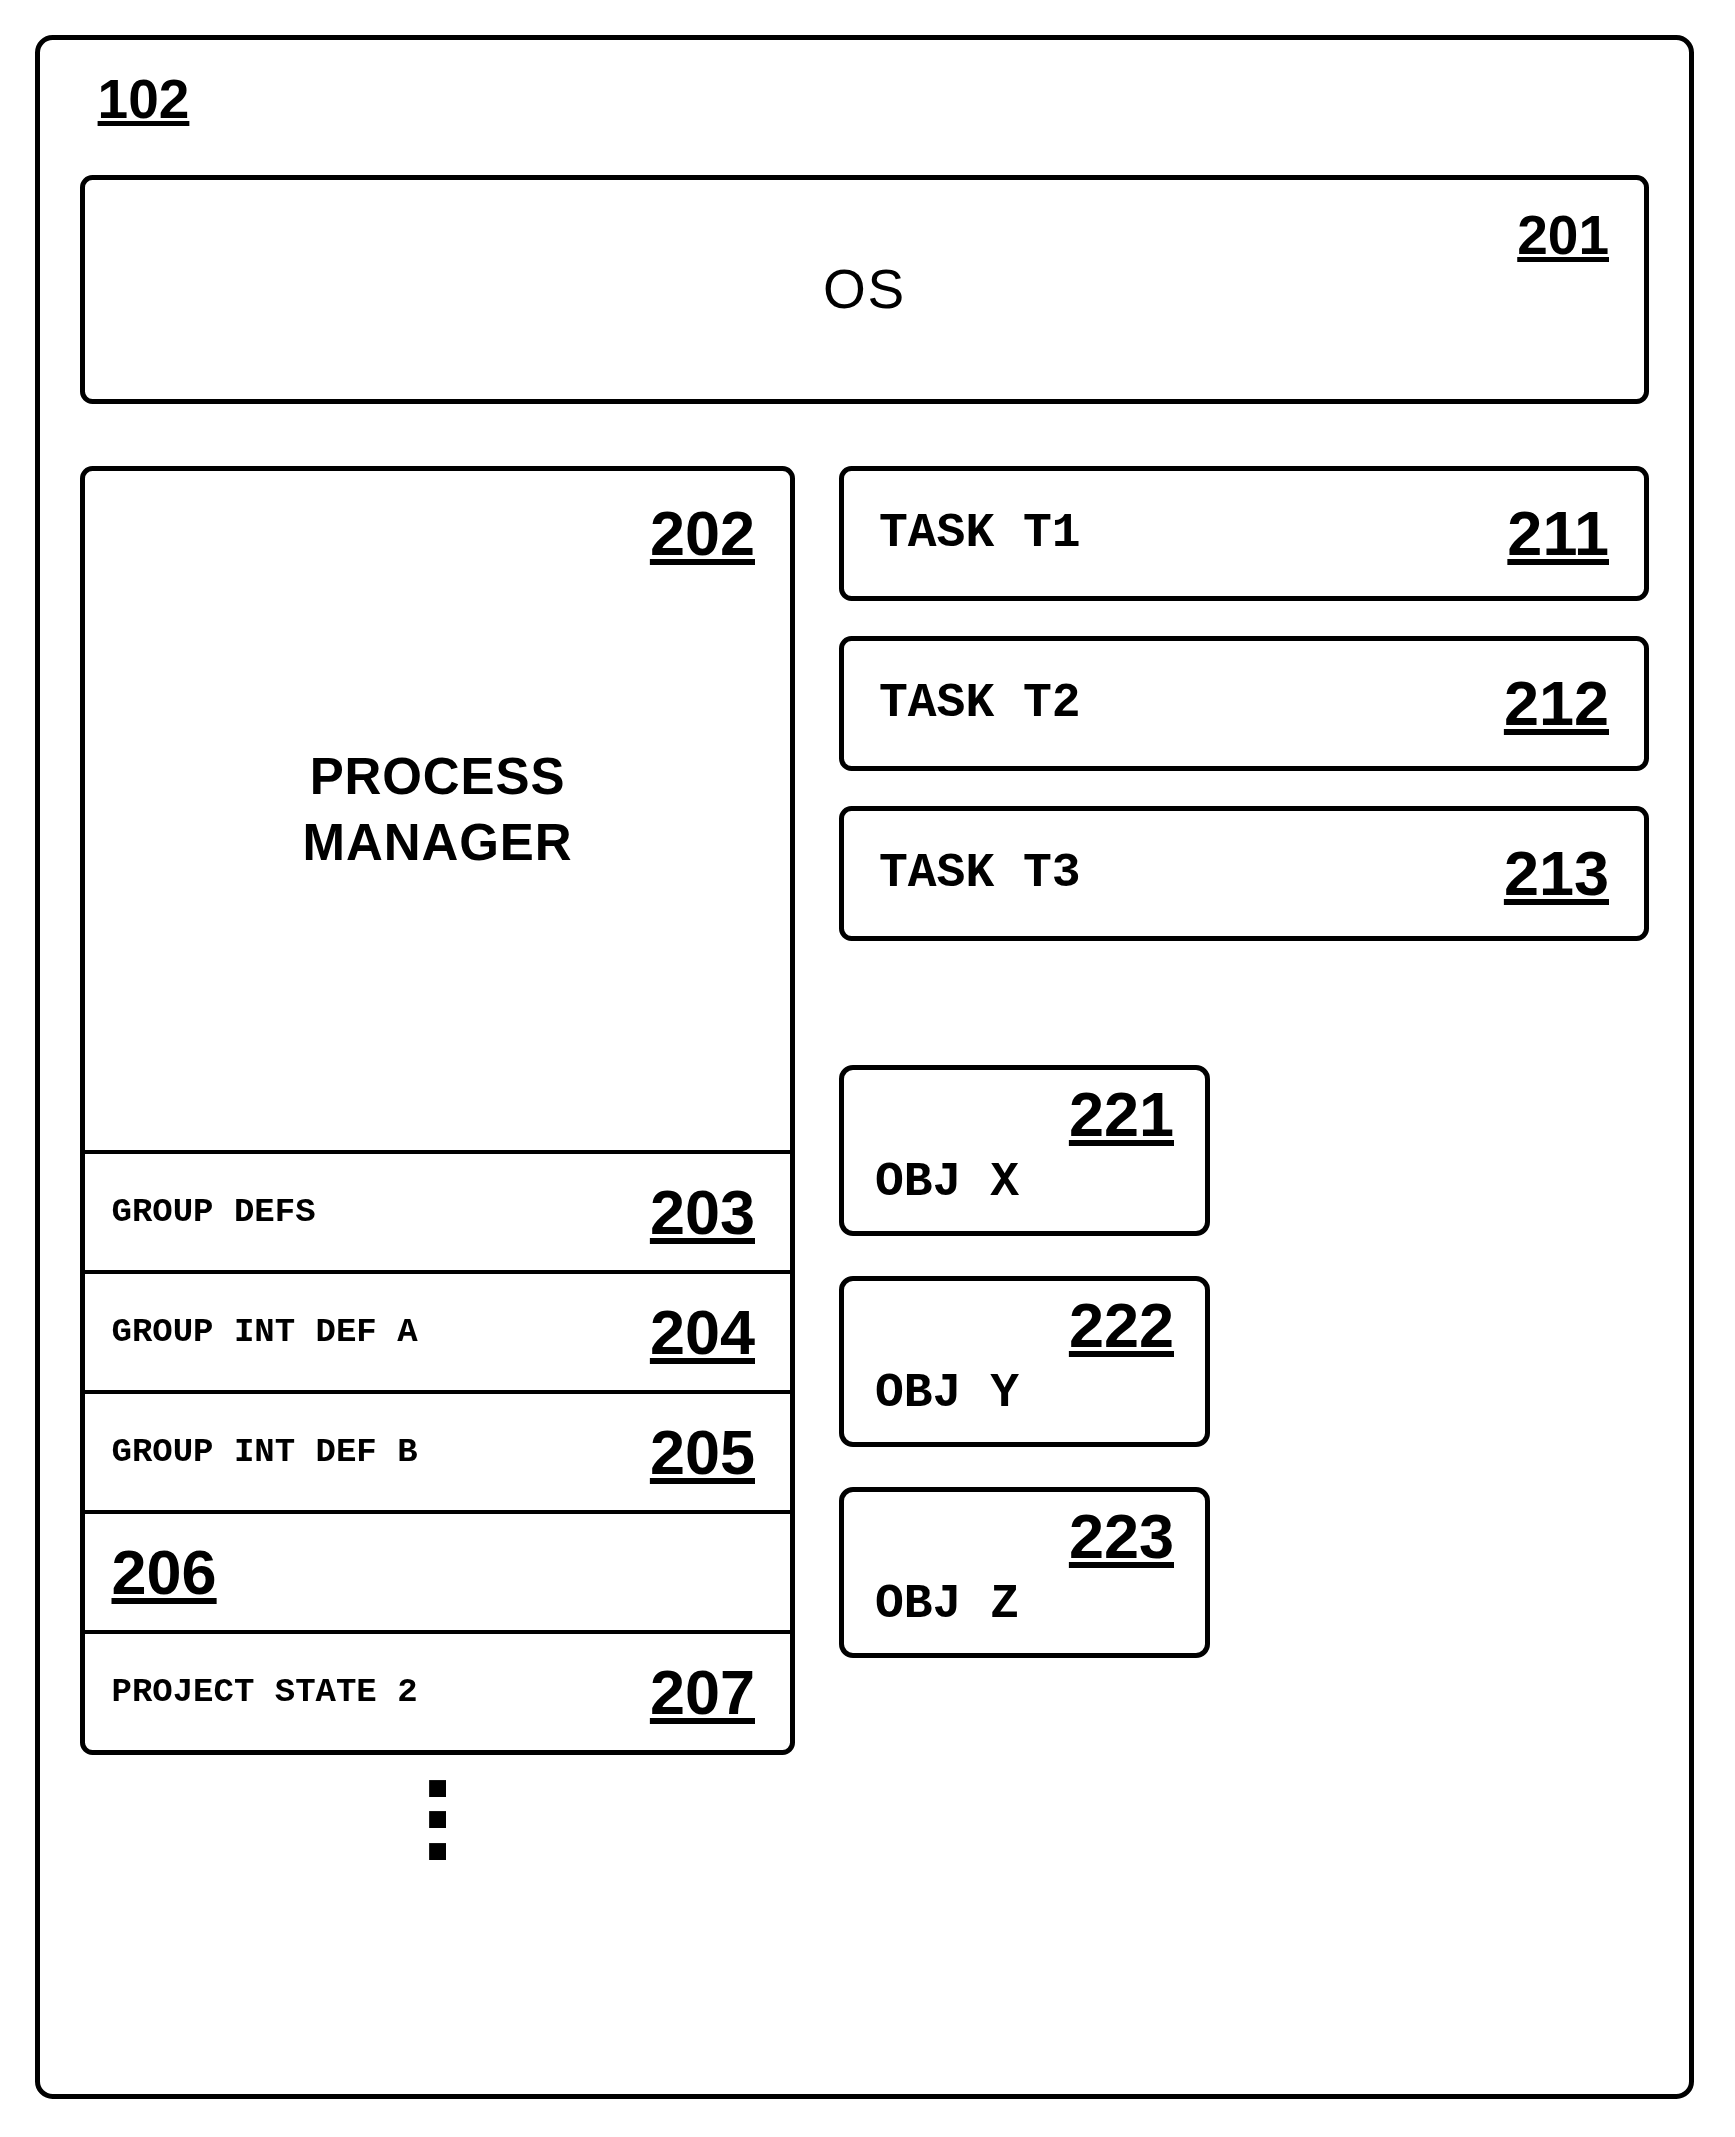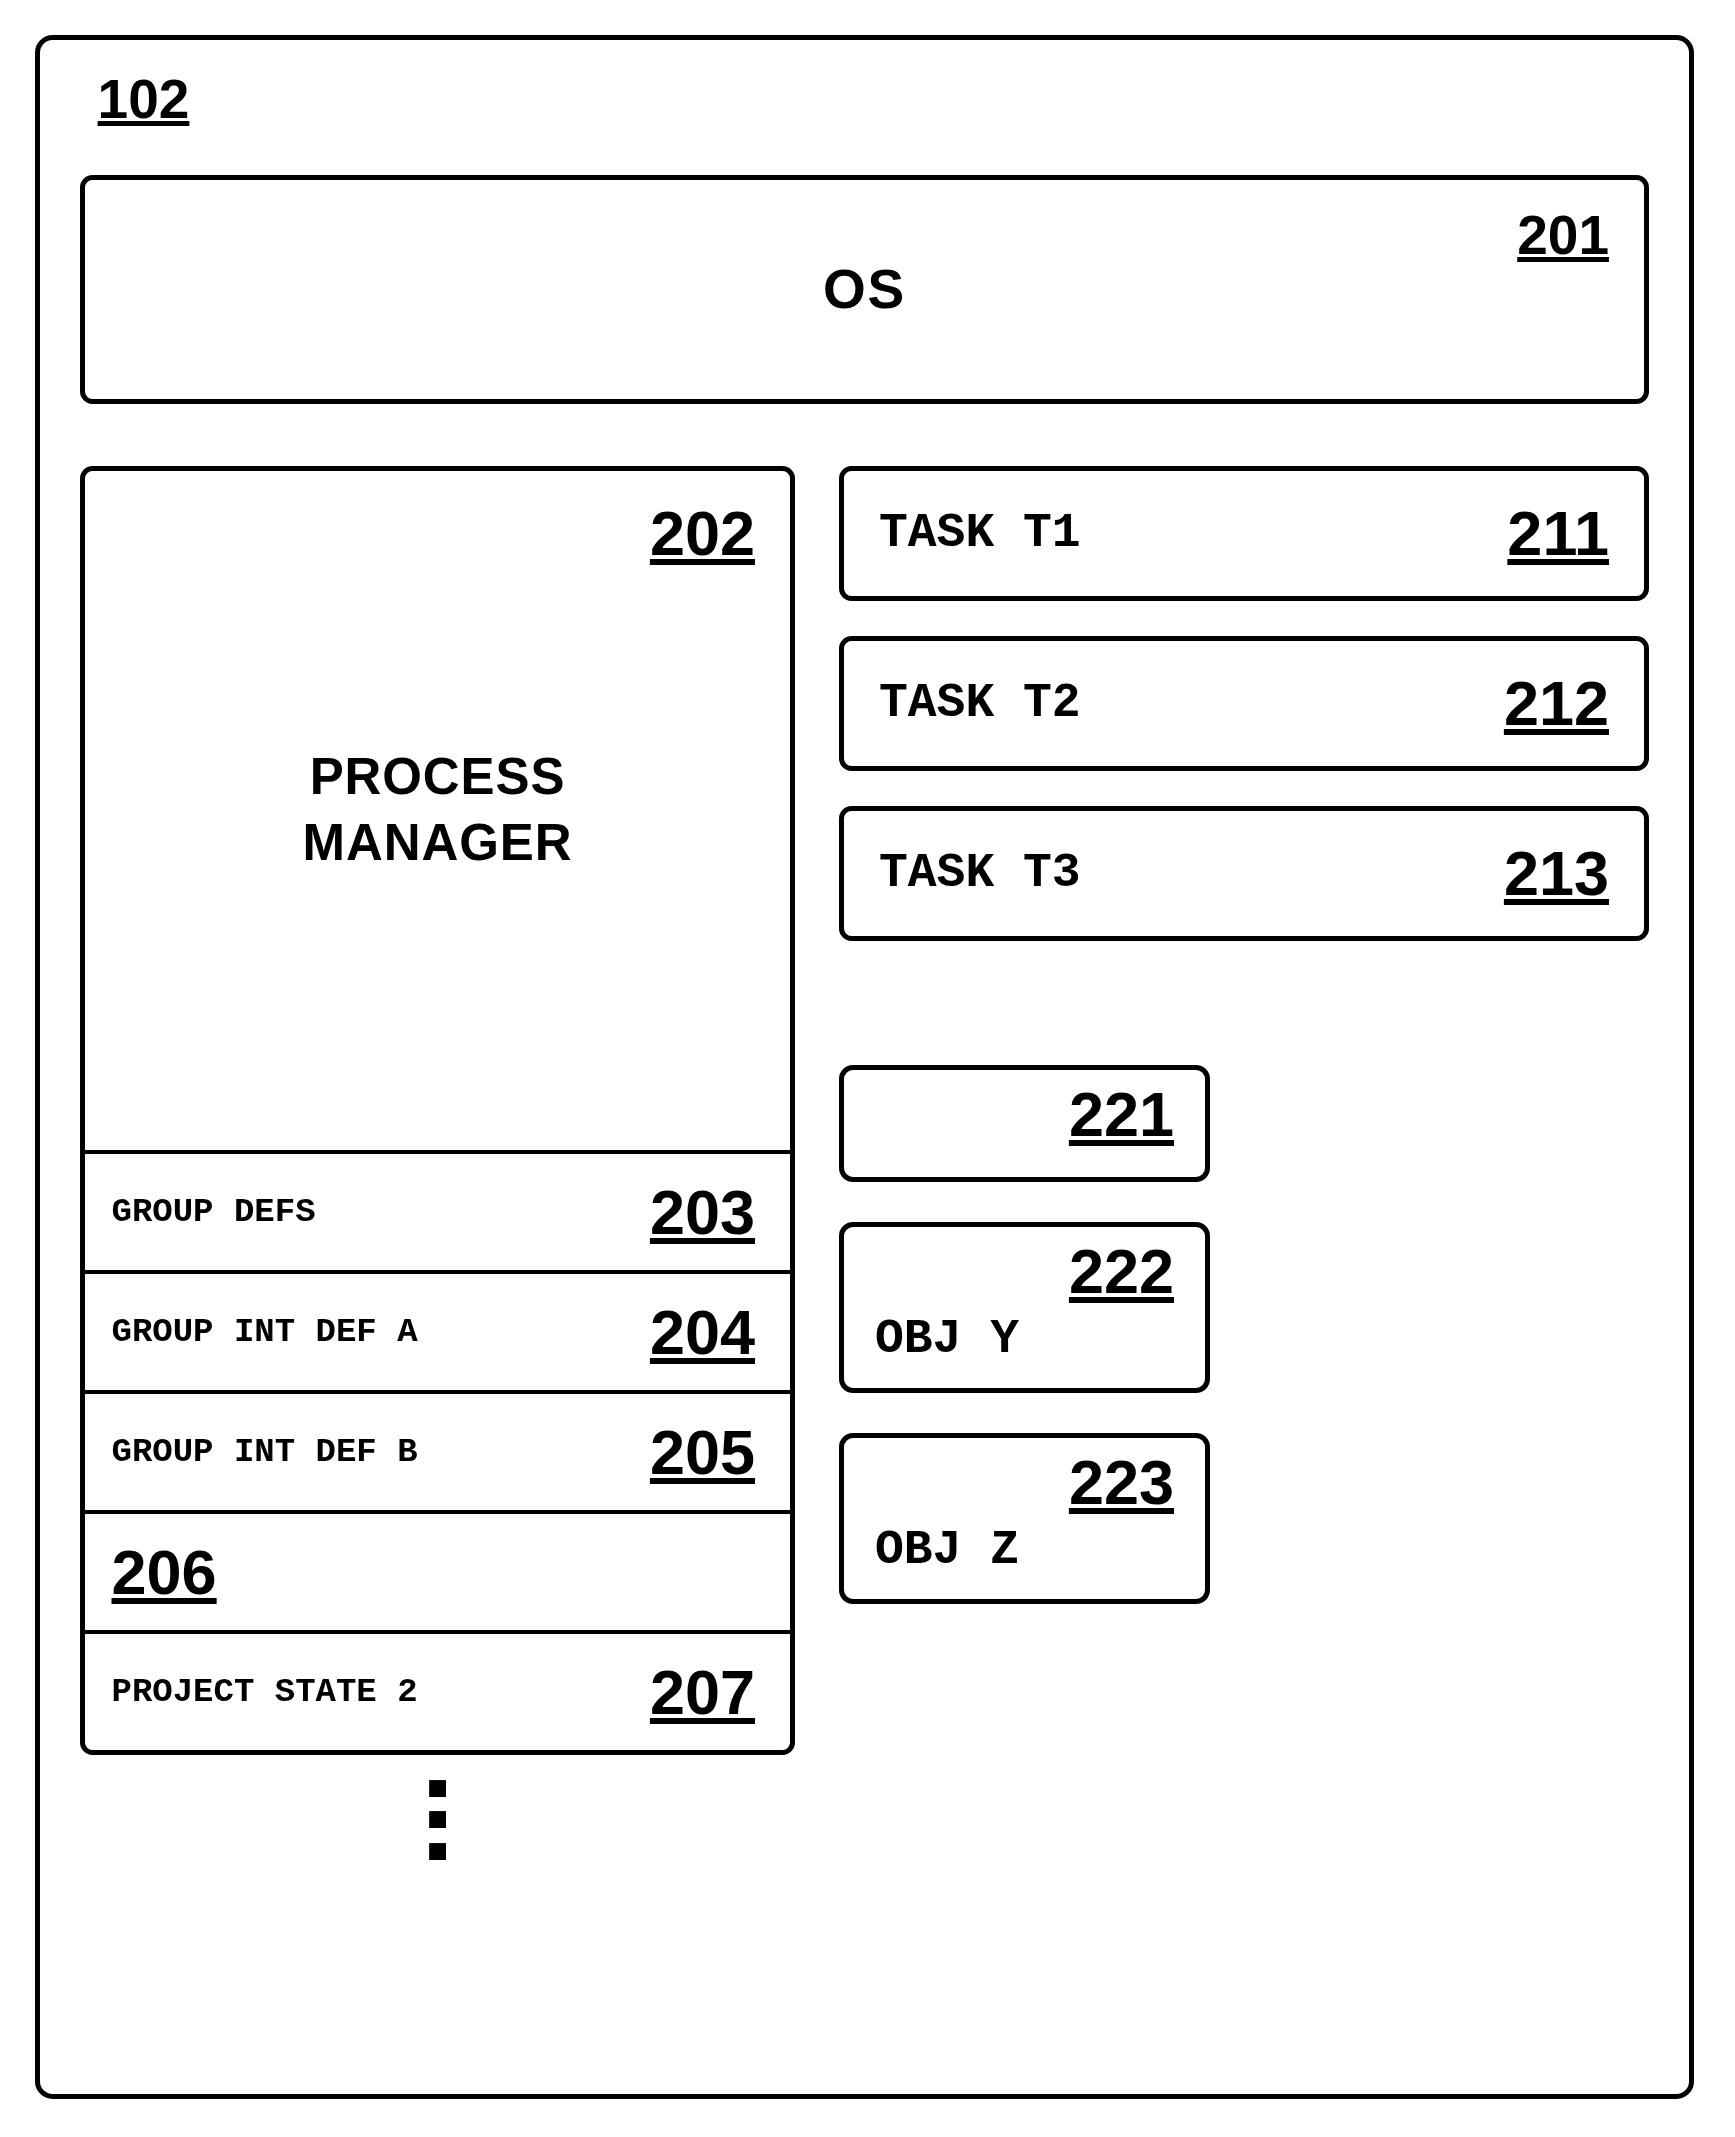--- a/index.html
+++ b/index.html
@@ -47,21 +47,21 @@
     border-radius: 12.4px;
     height: 229px;
     position: relative;
     margin-bottom: 62px;
     display: flex;
     align-items: center;
     justify-content: center;
   }
   .os-label {
     font-size: 55px;
-    font-weight: bold;
+    font-weight: normal;
     letter-spacing: 1.8px;
     text-align: center;
   }
   .os-ref {
     position: absolute;
     top: 23px;
     right: 35px;
   }
   .columns {
     display: flex;
@@ -218,20 +218,21 @@
         <span class="ref-num">212</span>
       </div>
       <div class="task-box">
         <span class="task-label">TASK T3</span>
         <span class="ref-num">213</span>
       </div>
 
       <div class="obj-group">
         <div class="obj-box">
           <div class="ref-num obj-ref">221</div>
+          <div class="obj-label">OBJ X</div>
         </div>
         <div class="obj-box">
           <div class="ref-num obj-ref">222</div>
           <div class="obj-label">OBJ Y</div>
         </div>
         <div class="obj-box">
           <div class="ref-num obj-ref">223</div>
           <div class="obj-label">OBJ Z</div>
         </div>
       </div>

